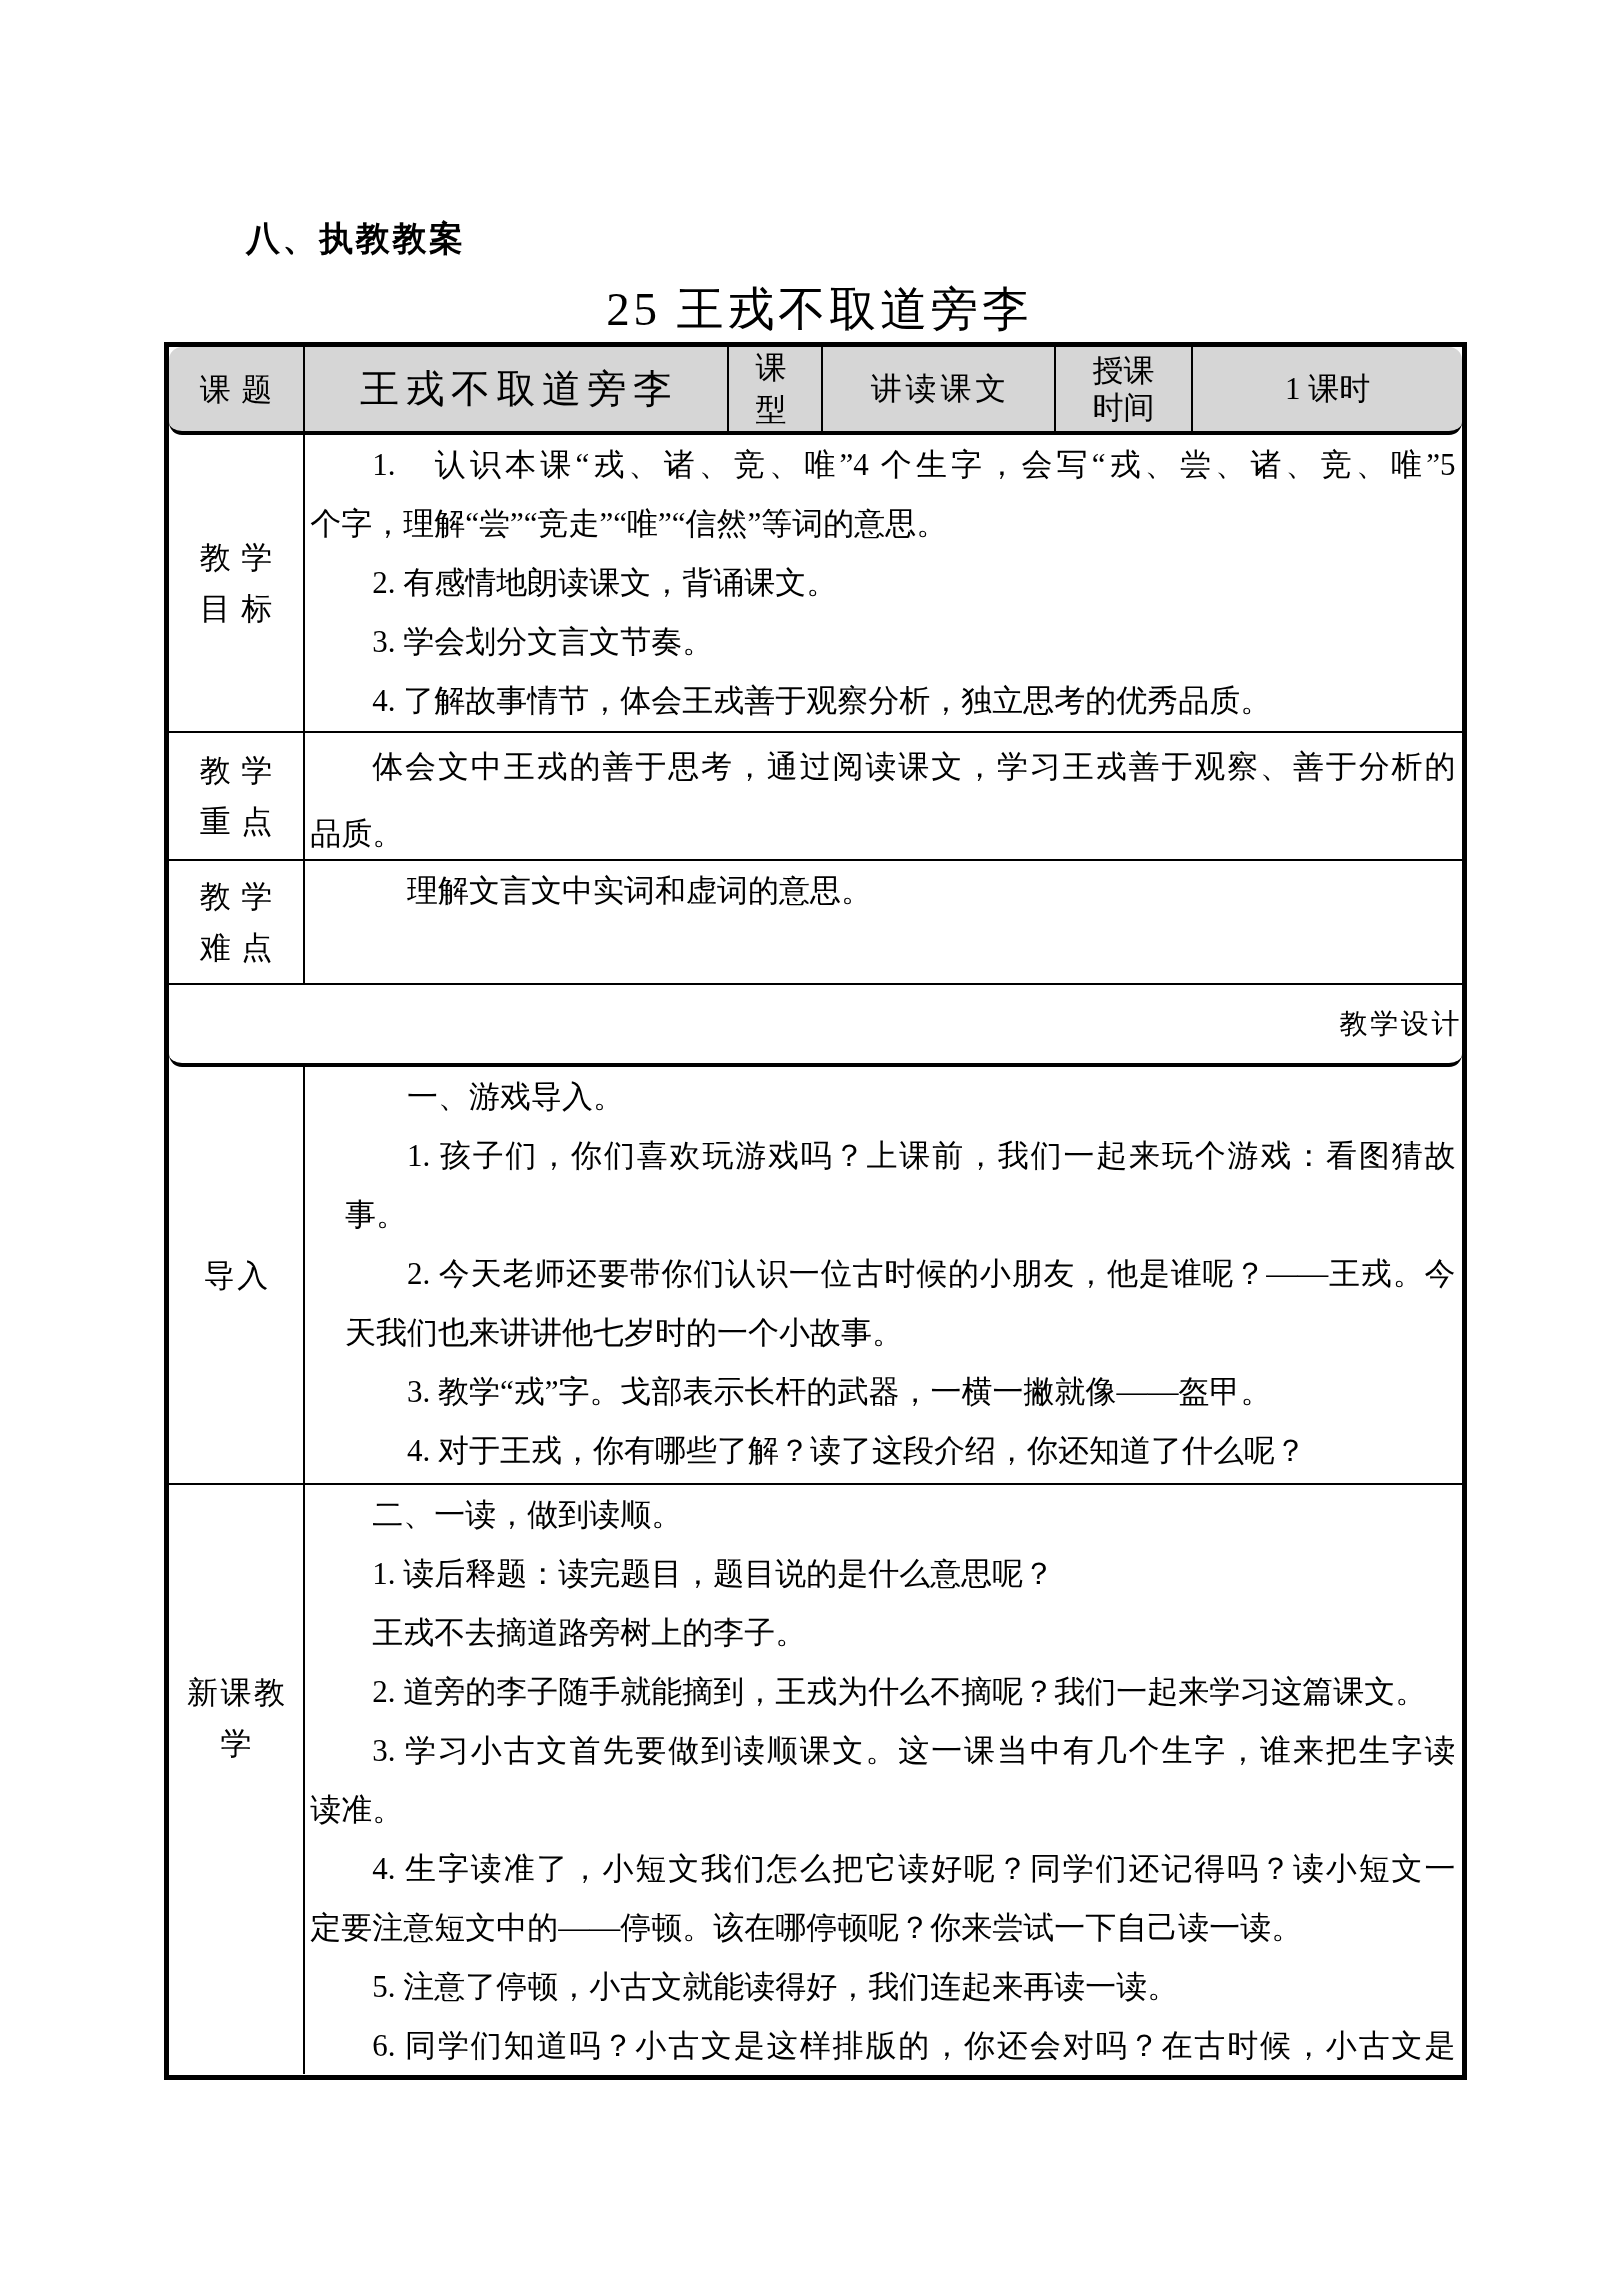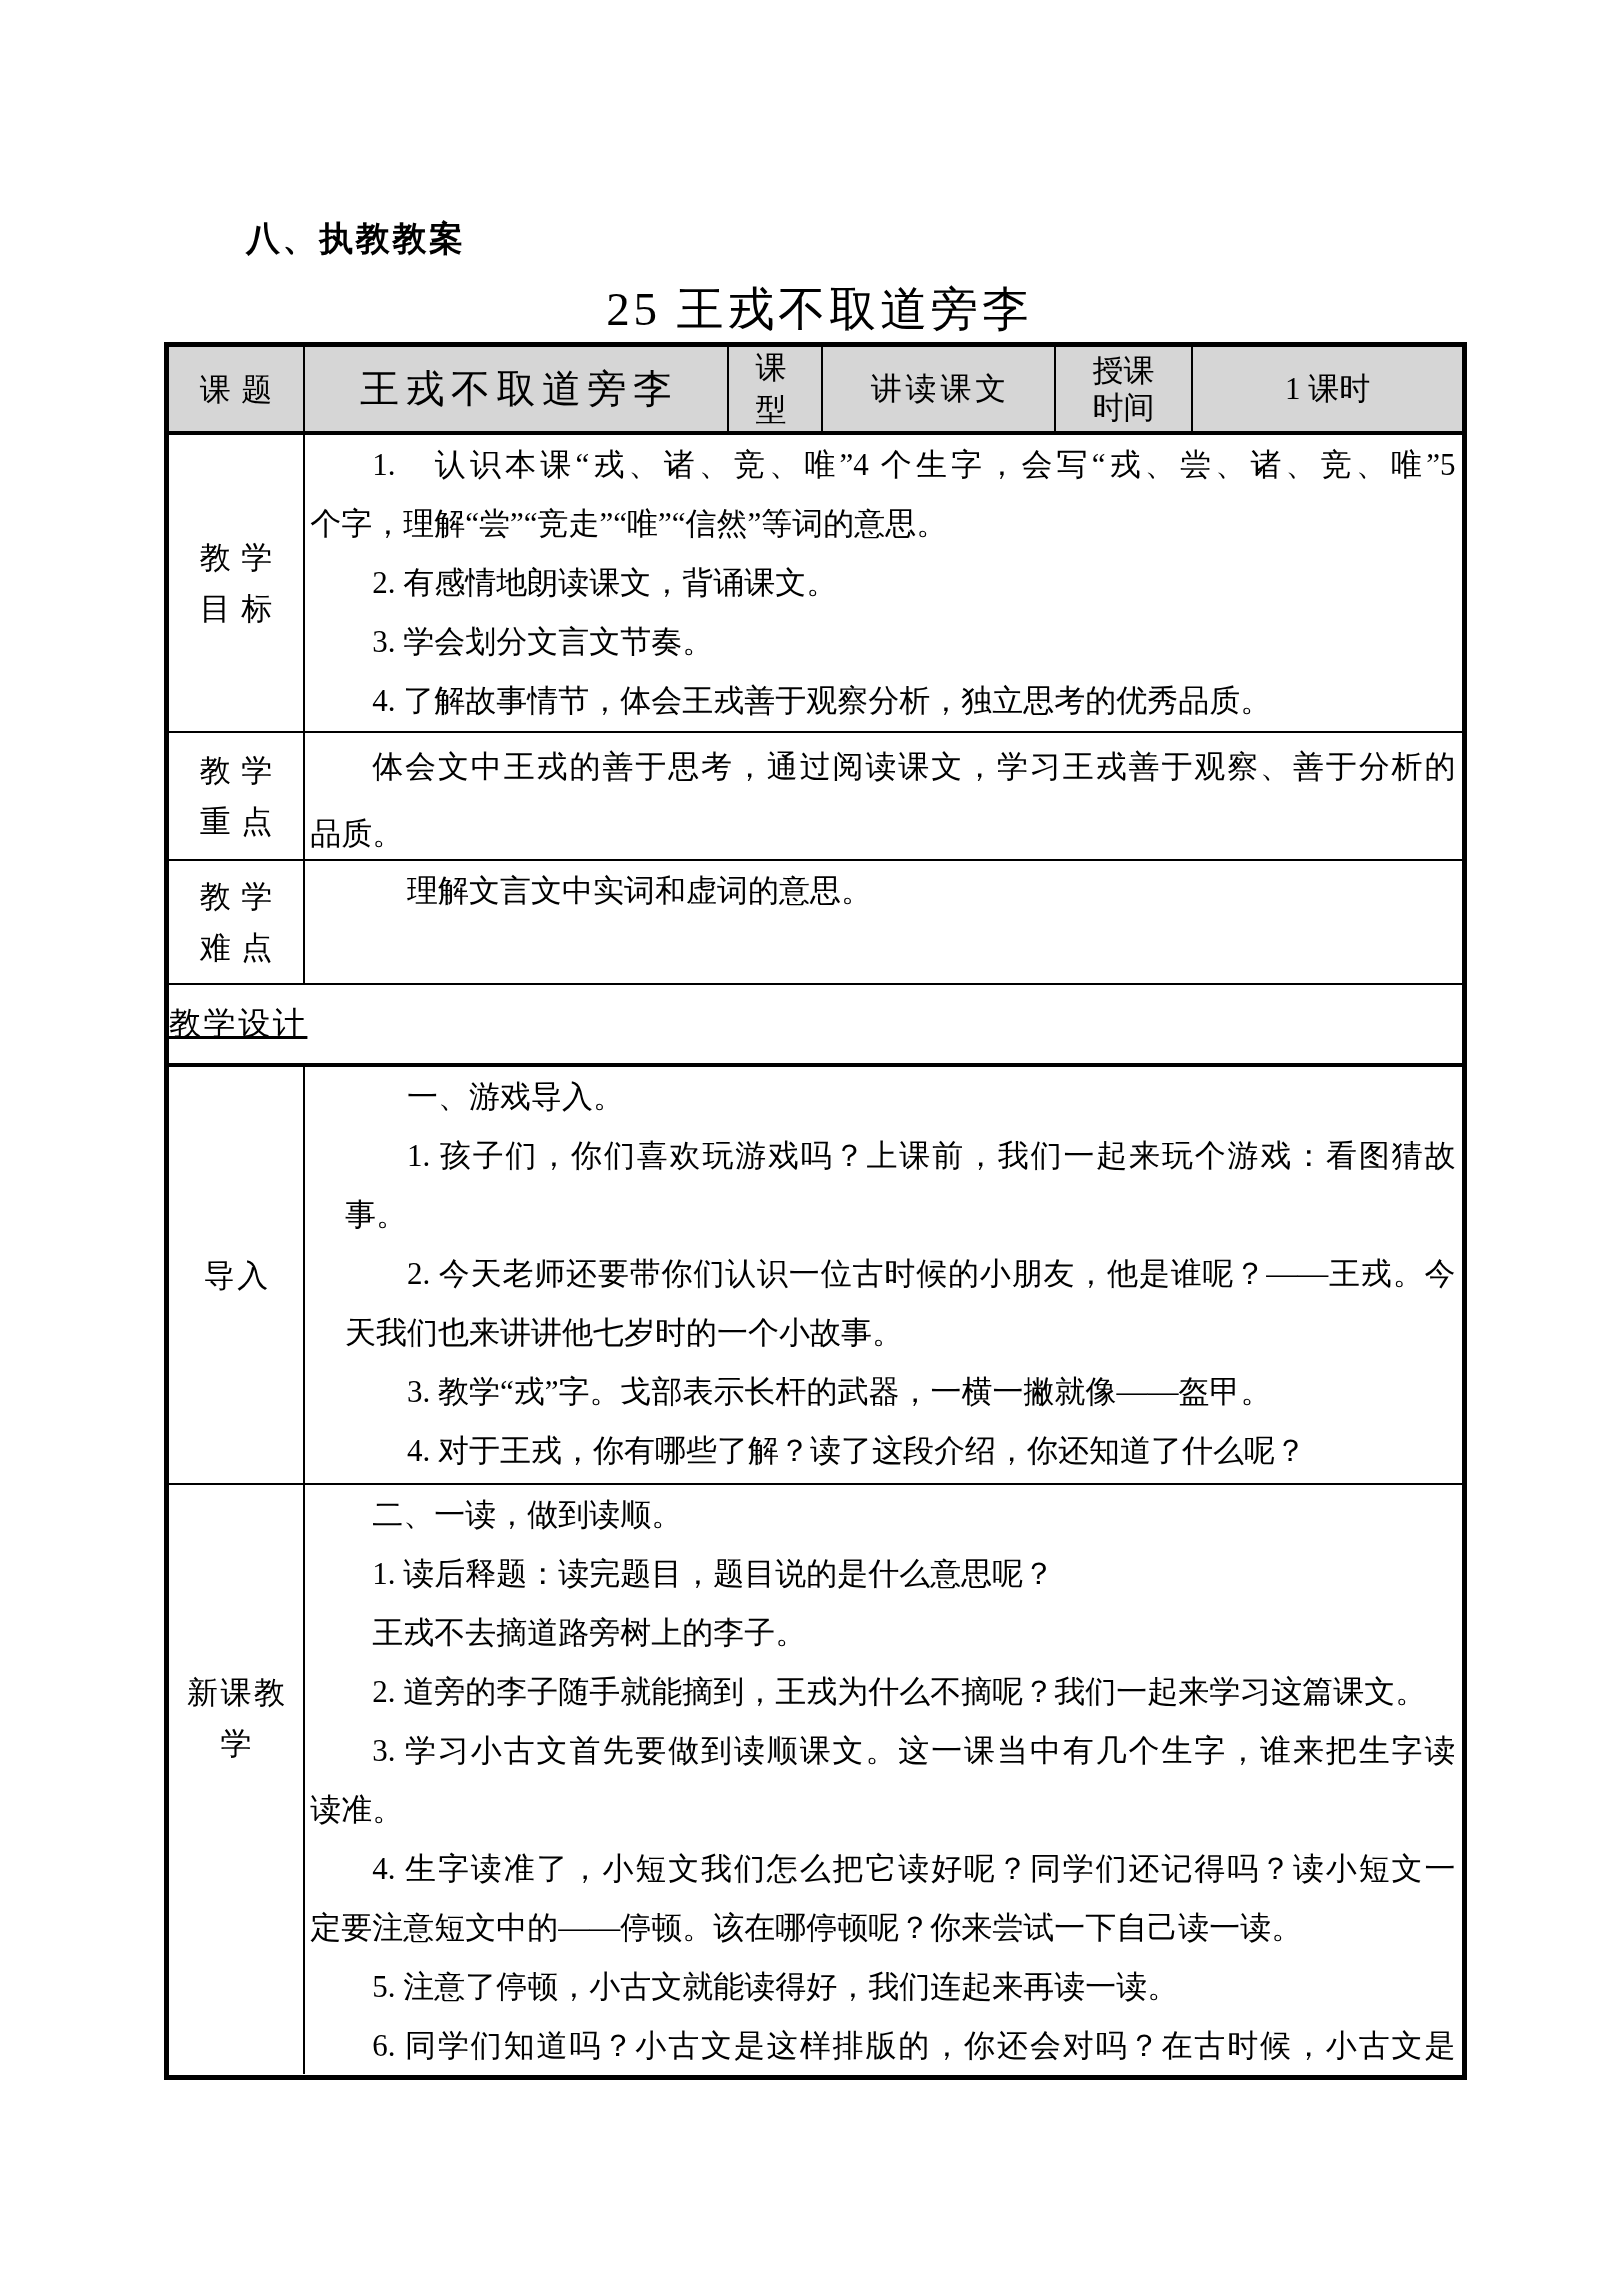--- a/index.html
+++ b/index.html
@@ -25,21 +25,21 @@
     border:5.9px solid #000;
     box-sizing:border-box;
     background:#fff;
   }
   .trow{
     display:flex;box-sizing:border-box;
     border-bottom:2.6px solid #000;
     overflow:hidden;
   }
   .trow.last{border-bottom:none;}
-  .trow.thick{border-bottom-width:4.6px;}
+  .trow.thick{border-bottom-width:4.6px;border-radius:13px;}
   .cell{
     box-sizing:border-box;
     border-right:2.6px solid #000;
     display:flex;flex-direction:column;
     align-items:center;justify-content:center;
     overflow:hidden;
   }
   .cell.nogrow{flex:0 0 auto;}
   .cell.grow{flex:1 1 auto;border-right:none;}
   .header-row{height:88px;background:#d6d6d6;}
@@ -71,21 +71,21 @@
   }
   .content-cell.vcenter{justify-content:flex-start;padding-left:40px;}
   .content-cell.padtop{padding-top:3.9px;gap:8px;}
   .content-cell p{
     margin:0;font-size:31px;line-height:59px;
     text-align:justify;
   }
   .content-cell p.ind{text-indent:62px;}
   .content-cell p.fill{text-align-last:justify;}
   .design-row{align-items:center;justify-content:center;}
-  .design-title{font-size:32px;letter-spacing:2.6px;text-align:left;width:100%;text-decoration:underline;}
+  .design-title{font-size:28px;letter-spacing:2.6px;text-align:right;width:100%;}
 </style>
 </head>
 <body>
 
 <div class="section-heading">八、执教教案</div>
 
 <div class="doc-title">25 王戎不取道旁李</div>
 
 <div class="lesson-table">
 

